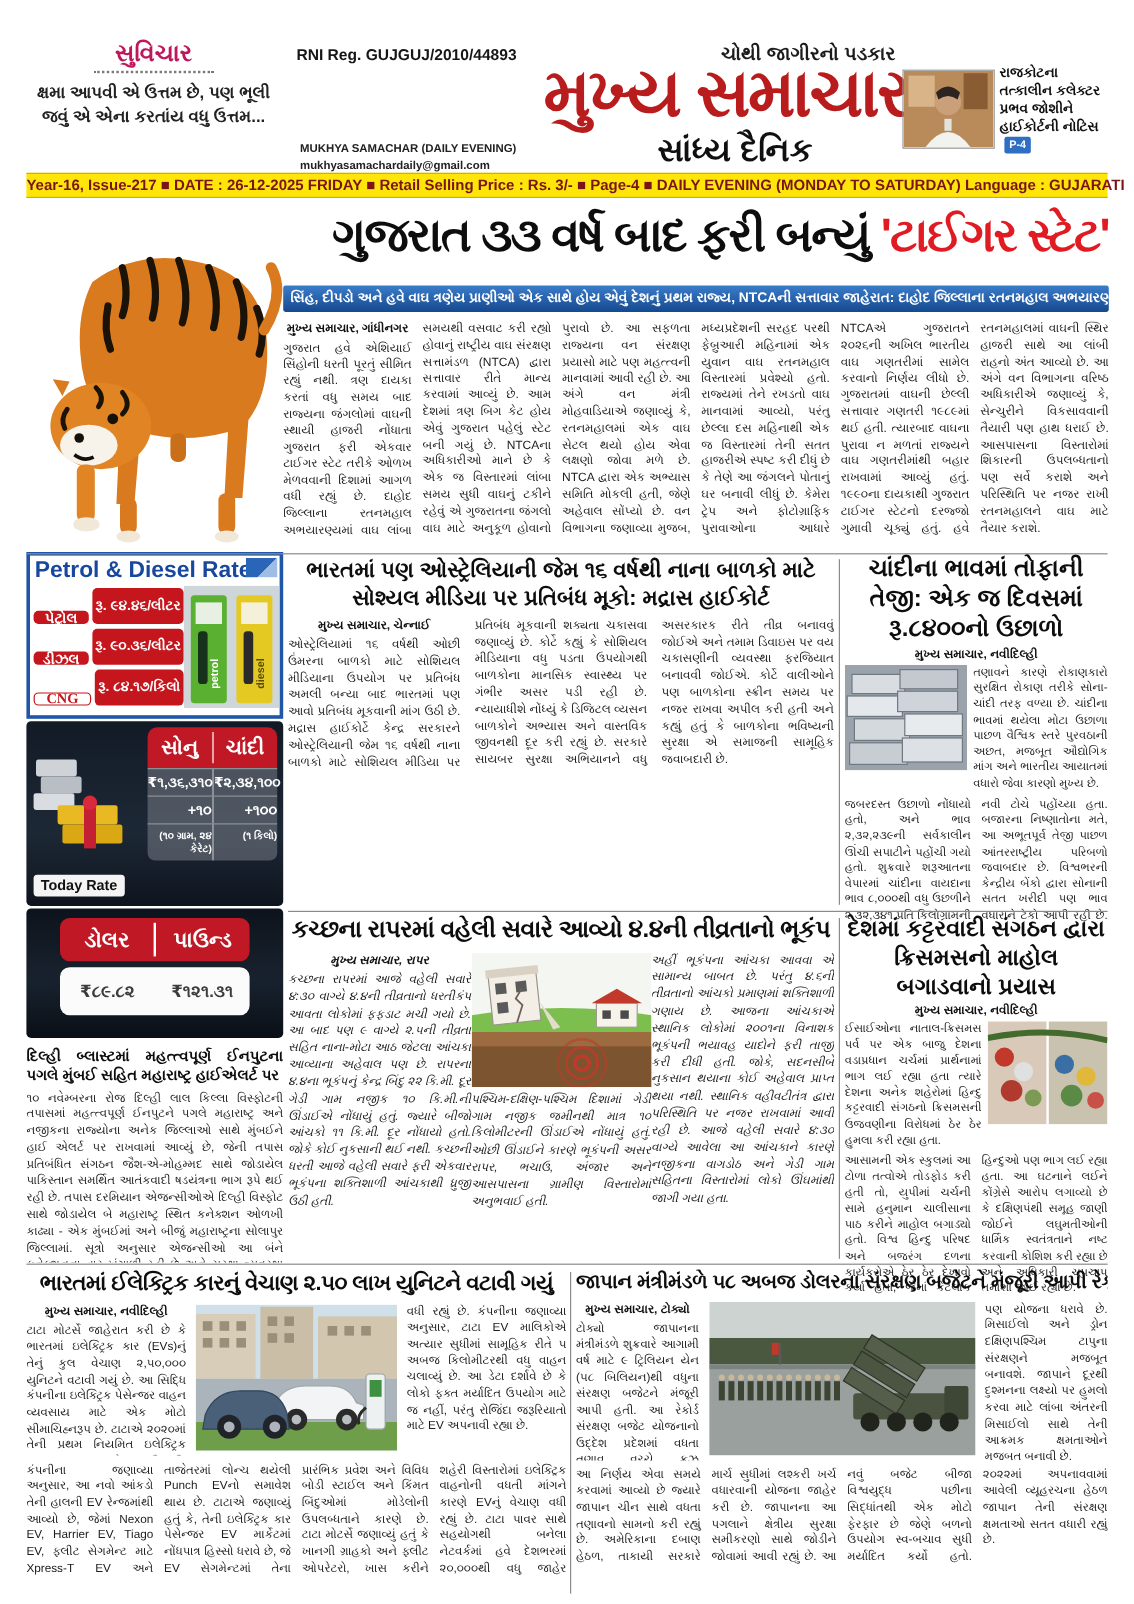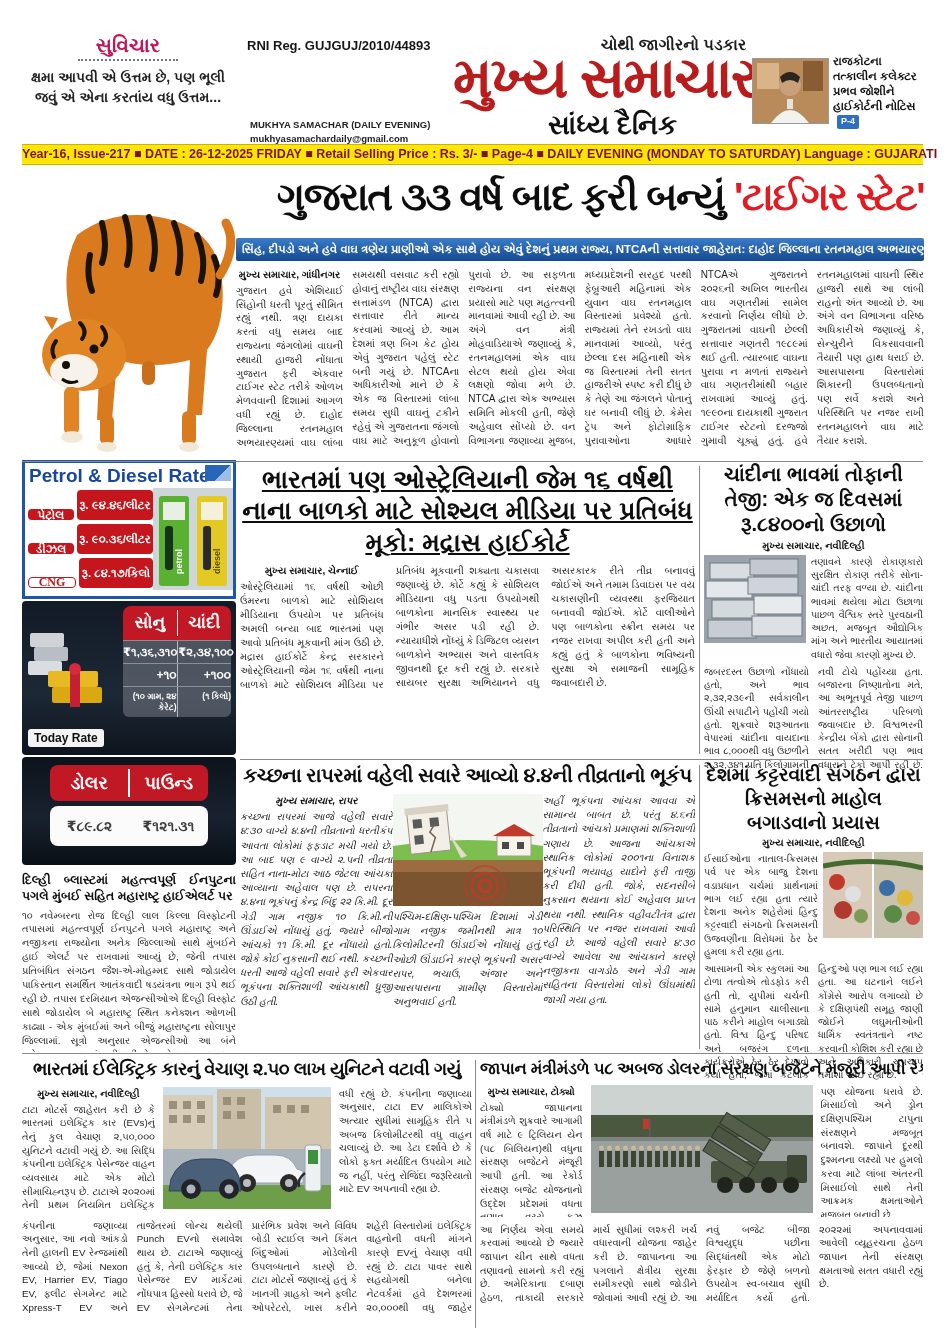--- a/index.html
+++ b/index.html
@@ -79,21 +79,21 @@
               font-weight:bold;font-size:14px;color:#3c3c3c;}
   .forex-vals div{flex:1;display:flex;align-items:center;justify-content:center;}
 
   .delhi-brief{left:22px;top:872px;width:214px;height:180px;overflow:hidden;}
   .delhi-headline{font-size:12.5px;font-weight:bold;text-align:justify;color:#0d0d0d;line-height:1.3;margin-bottom:4px;}
   .delhi-body{font-size:9.8px;line-height:1.42;text-align:justify;color:#222;}
 
   
   .story-headline{font-weight:bold;color:#0d0d0d;text-align:center;line-height:1.25;}
   .madras{left:240px;top:464px;width:455px;}
-  .madras .story-headline{font-size:25px;text-decoration:underline;}
+  .madras .story-headline{font-size:18px;}
   .madras-body{margin-top:6px;height:212px;overflow:hidden;column-count:3;column-gap:12px;
                font-size:10px;line-height:1.4;text-align:justify;}
 
   .silver{left:704px;top:462px;width:219px;}
   .silver .story-headline{font-size:20px;}
   .silver-row{display:flex;gap:5px;margin-top:3px;}
   .silver-art{flex:0 0 102px;height:88px;overflow:hidden;}
   .silver-intro{flex:1;font-size:9.6px;line-height:1.38;text-align:justify;}
   .silver-body{margin-top:4px;height:118px;overflow:hidden;column-count:2;column-gap:9px;
                font-size:9.6px;line-height:1.38;text-align:justify;}

